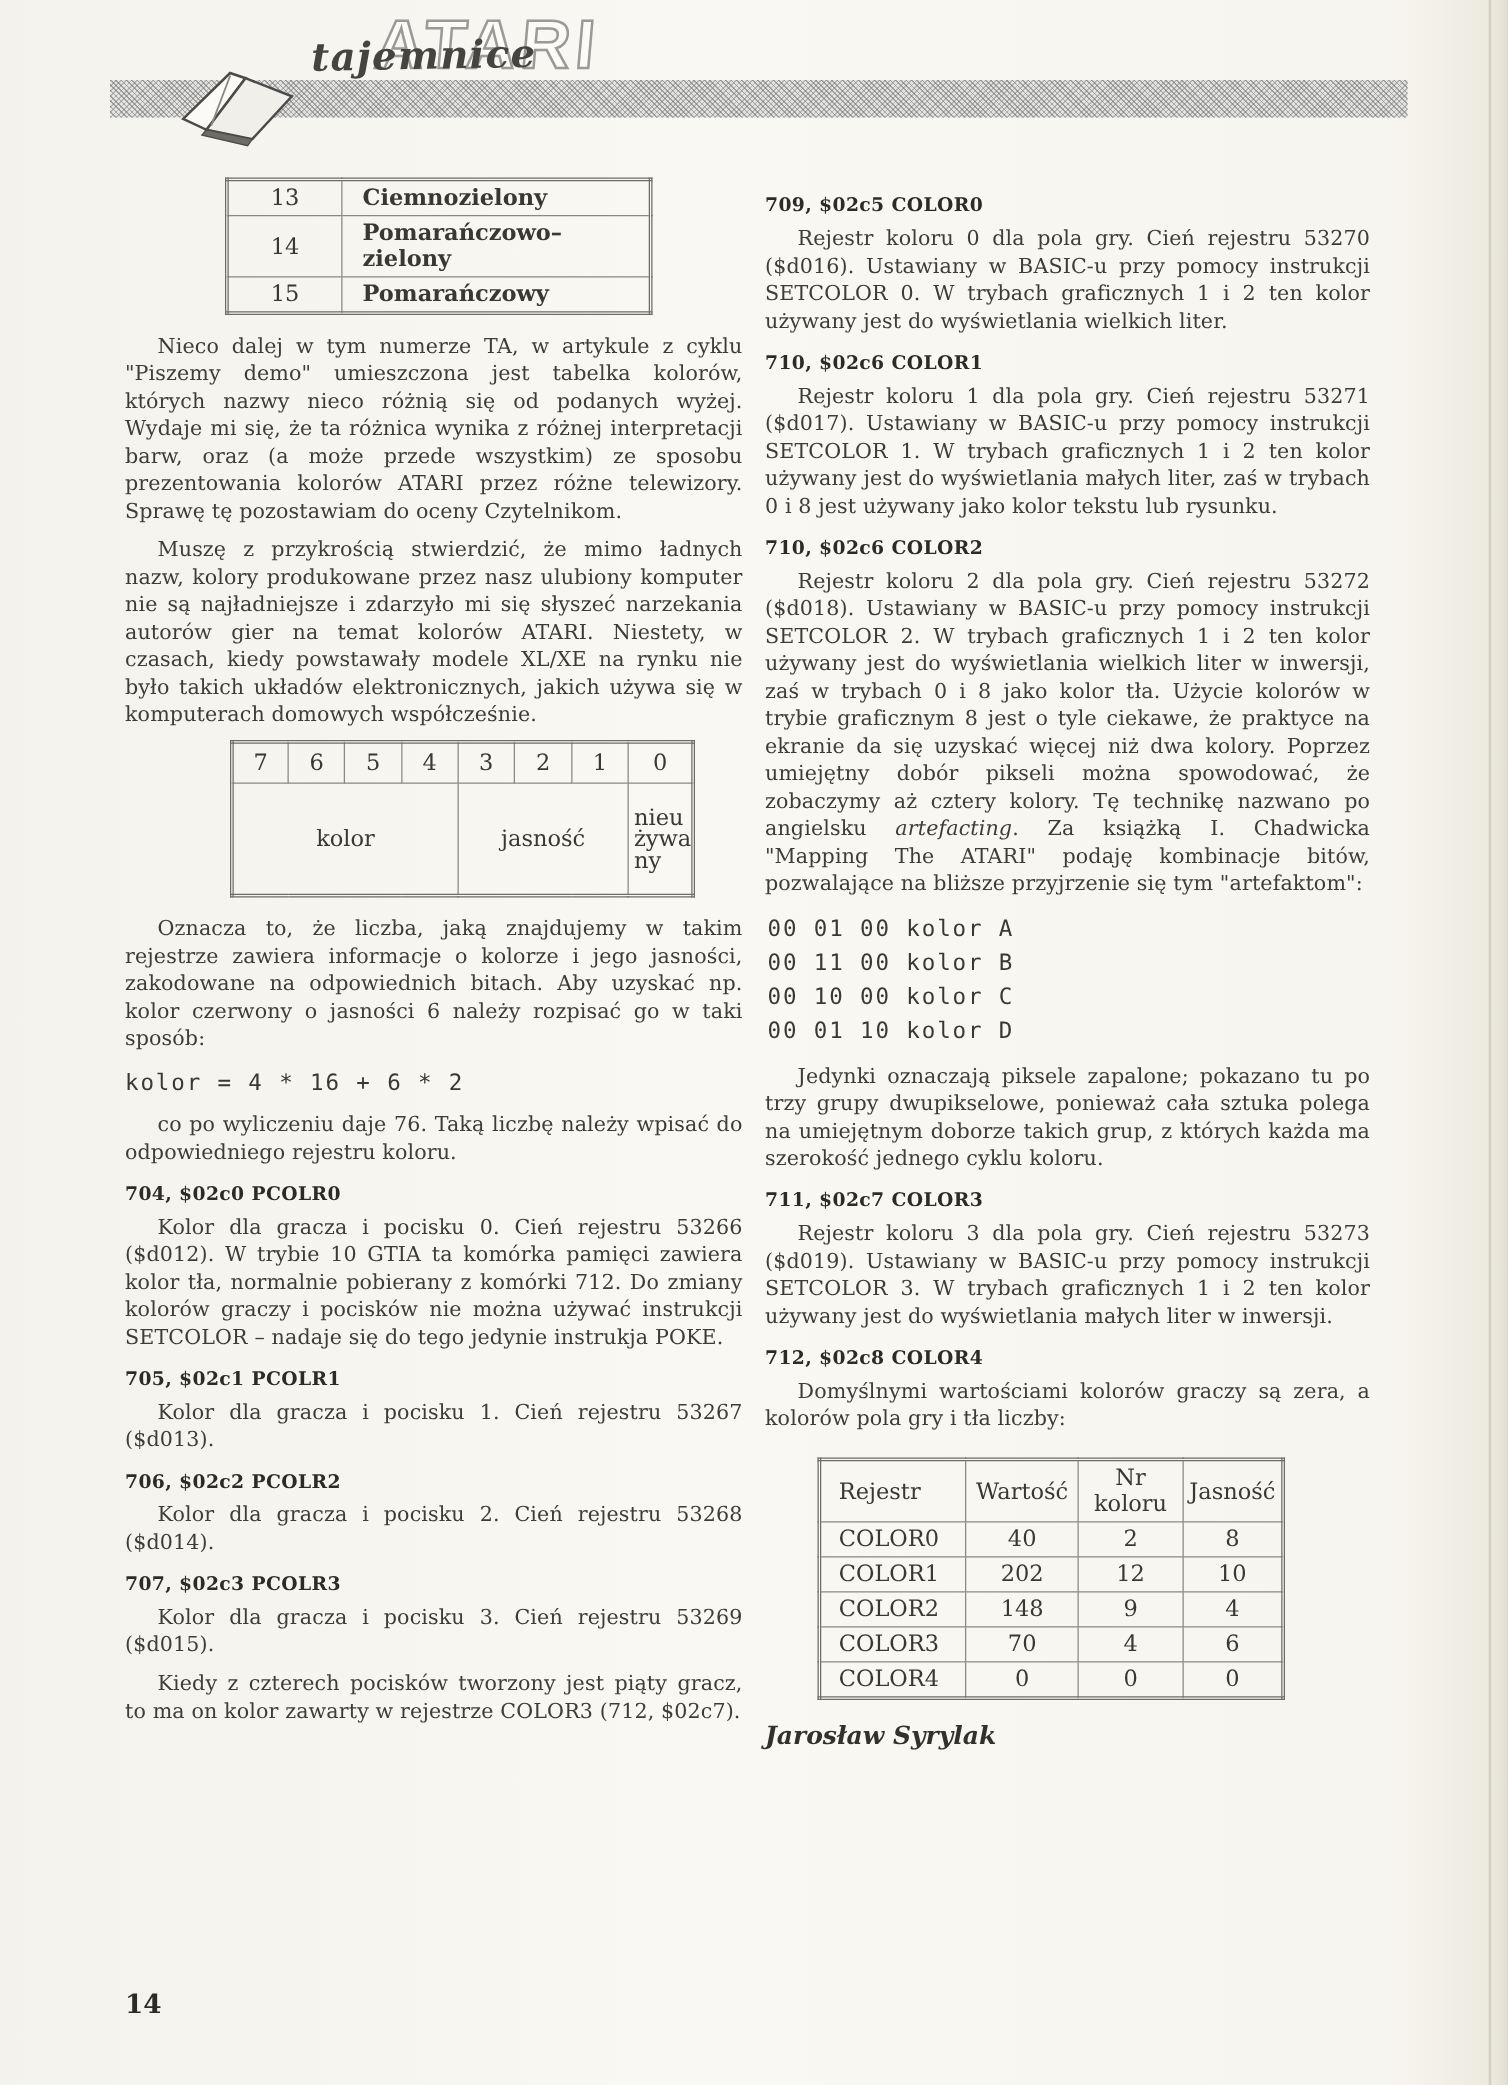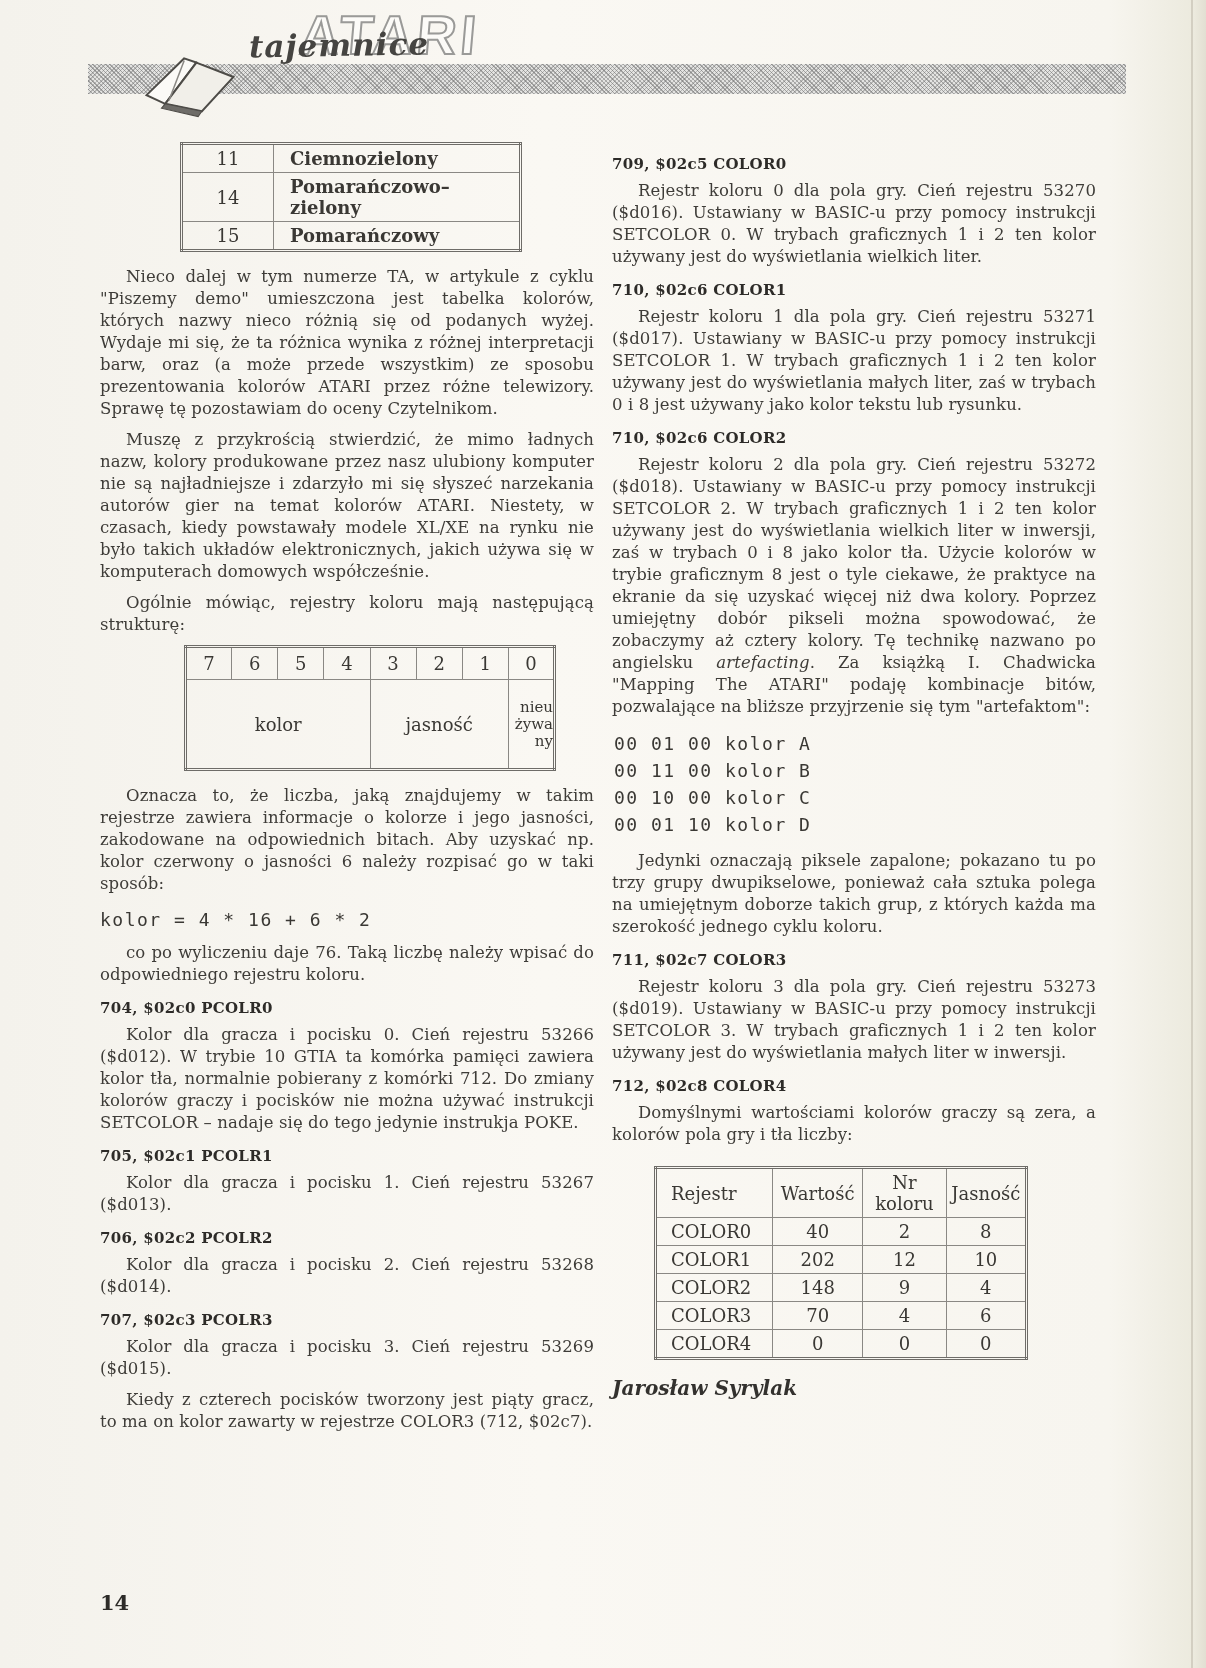--- a/index.html
+++ b/index.html
@@ -51,21 +51,21 @@
   table.tbl{border-collapse:collapse;border:3px double #6e6c68;}
   table.tbl td{border:1px solid #8a8884;font-size:18px;color:#3a3834;}
 
   .color-tbl{margin:0 0 14px 80px;width:342px;}
   .color-tbl td.num{width:82px;text-align:center;padding:3px 4px;}
   .color-tbl td.name{padding:3px 4px 3px 16px;font-weight:bold;}
 
   .bit-tbl{margin:8px 0 14px 84px;width:372px;text-align:center;}
   .bit-tbl .bit-cell{width:12.5%;padding:5px 0;font-size:18px;}
   .bit-tbl .field-cell{padding:8px 0;font-size:18px;height:72px;vertical-align:middle;}
-  .bit-tbl .unused-cell{font-size:15px;line-height:17px;text-align:right;padding:2px 0 2px 4px;vertical-align:middle;}
+  .bit-tbl .unused-cell{font-size:18px;line-height:17px;text-align:left;padding:2px 0 2px 4px;vertical-align:middle;}
 
   .def-tbl{margin:20px 0 14px 42px;width:374px;}
   .def-tbl td{padding:3px 4px;text-align:center;}
   .def-tbl td.reg{text-align:left;padding-left:14px;width:118px;}
   .def-tbl td.c2{width:90px;} .def-tbl td.c3{width:94px;} .def-tbl td.c4{width:72px;}
 
   
   .code-line{
     font-family:"DejaVu Sans Mono",monospace;font-size:18px;letter-spacing:1.5px;
     margin:14px 0 12px;color:#3a3834;
@@ -98,37 +98,36 @@
     <polygon points="28,52 64,62 60,67 24,56" fill="#6e6c68" stroke="#4d4b47" stroke-width="1"></polygon>
   </svg>
   <div class="brand-outline">ATARI</div>
   <div class="script-title">tajemnice</div>
 
   <div class="col col-left">
 
     <table class="tbl color-tbl">
       <tbody>
           <tr>
-        <td class="num">11</td>
+        <td class="num">13</td>
         <td class="name">Ciemnozielony</td>
       </tr>
       <tr>
         <td class="num">14</td>
         <td class="name">Pomarańczowo–zielony</td>
       </tr>
       <tr>
         <td class="num">15</td>
         <td class="name">Pomarańczowy</td>
       </tr>
     </tbody>
       </table>
 
     <p class="p">Nieco dalej w tym numerze TA, w artykule z cyklu "Piszemy demo" umieszczona jest tabelka kolorów, których nazwy nieco różnią się od podanych wyżej. Wydaje mi się, że ta różnica wynika z różnej interpretacji barw, oraz (a może przede wszystkim) ze sposobu prezentowania kolorów ATARI przez różne telewizory. Sprawę tę pozostawiam do oceny Czytelnikom.</p>
     <p class="p">Muszę z przykrością stwierdzić, że mimo ładnych nazw, kolory produkowane przez nasz ulubiony komputer nie są najładniejsze i zdarzyło mi się słyszeć narzekania autorów gier na temat kolorów ATARI. Niestety, w czasach, kiedy powstawały modele XL/XE na rynku nie było takich układów elektronicznych, jakich używa się w komputerach domowych współcześnie.</p>
-    <p class="p">Ogólnie mówiąc, rejestry koloru mają następującą strukturę:</p>
 
     <table class="tbl bit-tbl">
       <tbody>
           <tr>
         <td class="bit-cell">7</td>
         <td class="bit-cell">6</td>
         <td class="bit-cell">5</td>
         <td class="bit-cell">4</td>
         <td class="bit-cell">3</td>
         <td class="bit-cell">2</td>

